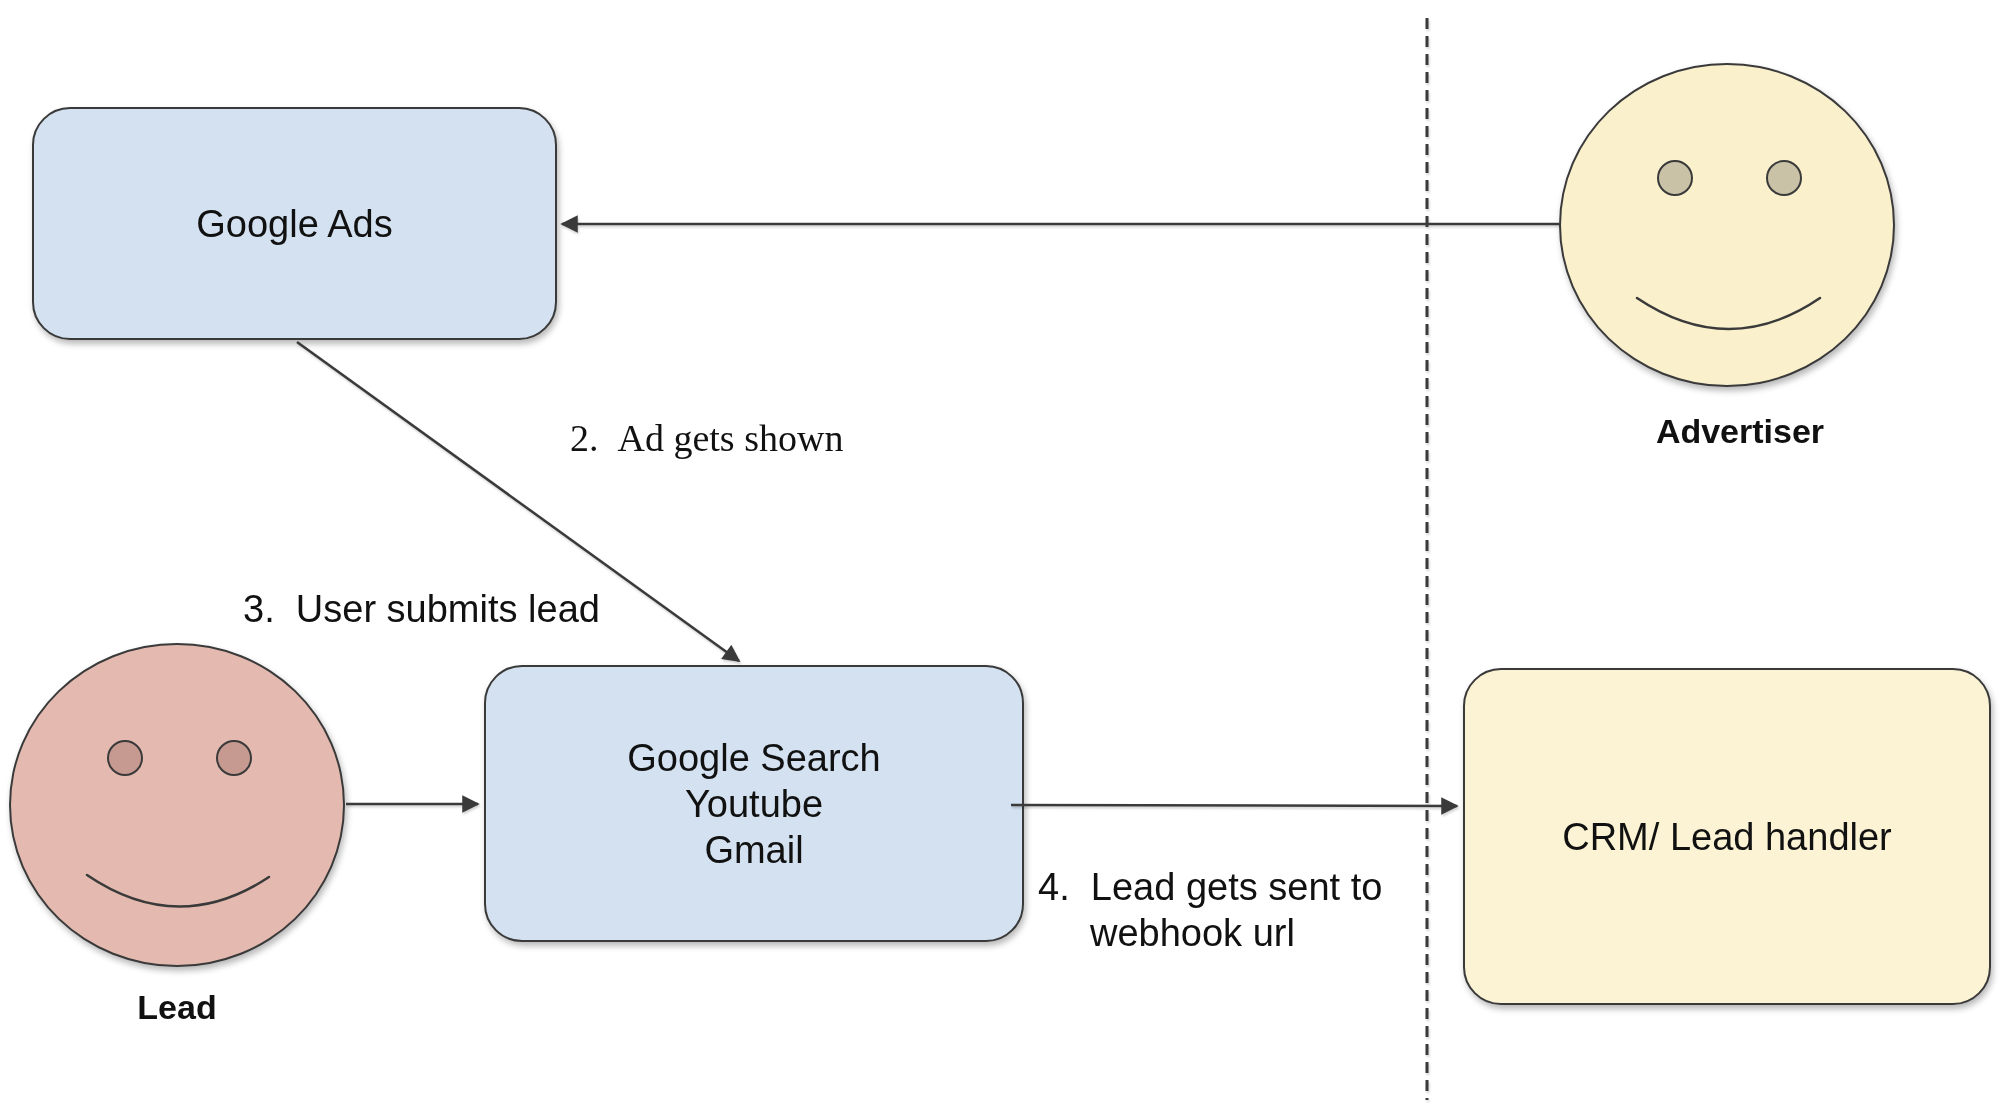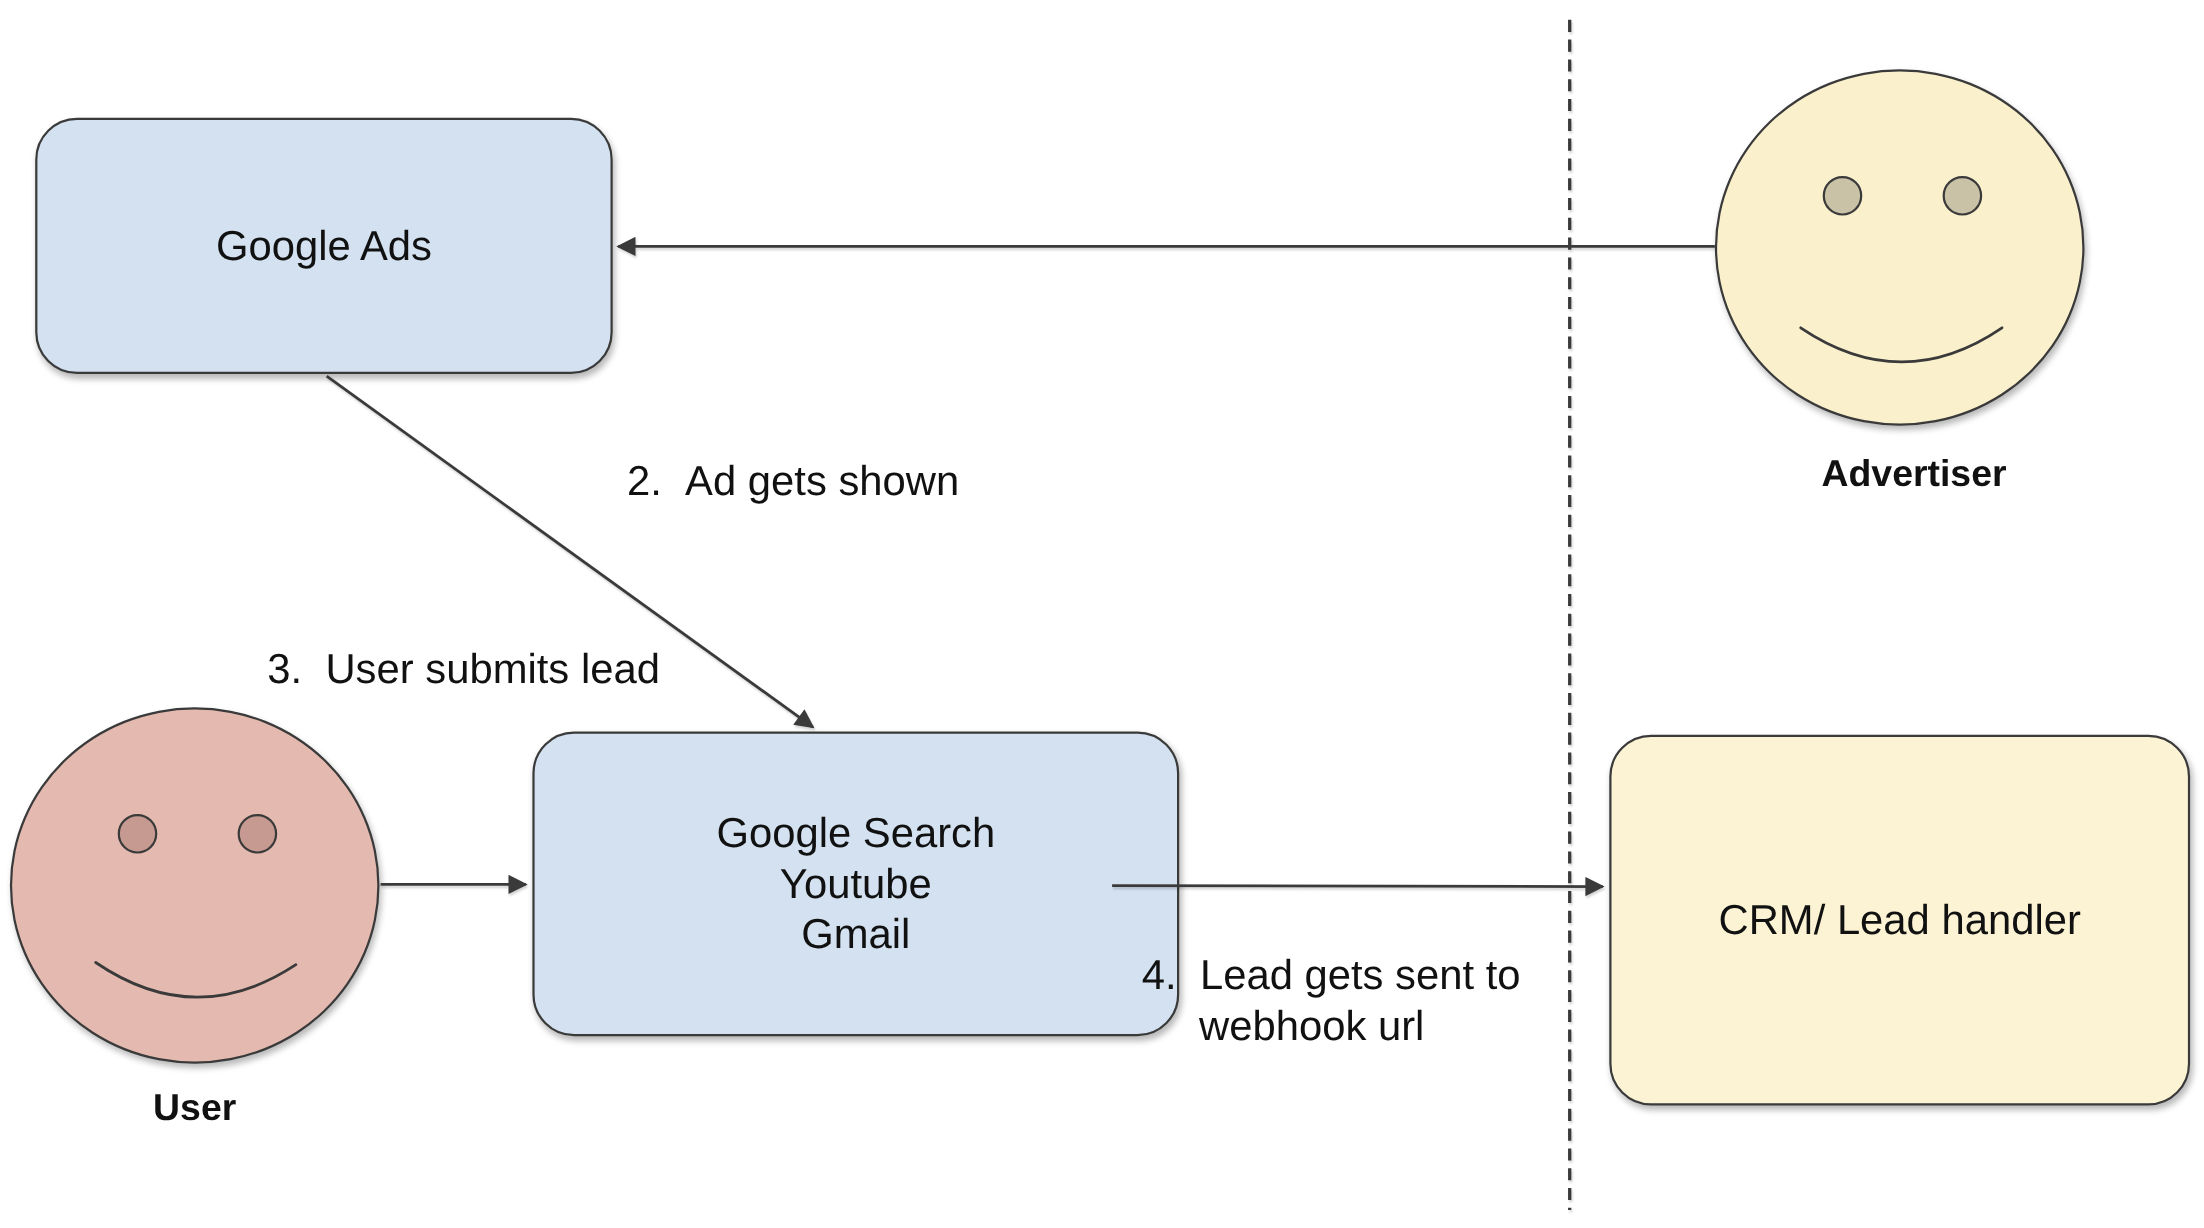--- a/index.html
+++ b/index.html
@@ -36,21 +36,21 @@
     box-shadow: 2px 4px 6px rgba(0,0,0,0.28);
     display: flex;
     align-items: center;
     justify-content: center;
     text-align: center;
     font-size: 38px;
     line-height: 46px;
     white-space: pre-line;
   }
   #node-google-ads   { left: 32px;   top: 107px; width: 525px; height: 233px; justify-content: center; }
-  #node-surfaces     { left: 484px;  top: 665px; width: 588px; height: 277px; }
+  #node-surfaces     { left: 484px;  top: 665px; width: 540px; height: 277px; }
   #node-crm          { left: 1463px; top: 668px; width: 528px; height: 337px;
                        background: var(--node-yellow); }
   
   .face {
     position: absolute;
     box-sizing: border-box;
     width: 336px;
     height: 324px;
     border: 2.5px solid var(--stroke);
     border-radius: 50%;
@@ -95,21 +95,21 @@
   
   .step {
     position: absolute;
     font-size: 38px;
     line-height: 46px;
     white-space: pre-line;
     padding-left: 52px;
     text-indent: -52px;
   }
   #step-1 { left: 900px;  top: 100px; }
-  #step-2 { left: 570px;  top: 415px; }
+  #step-2 { left: 570px;  top: 415px; font-family: Liberation Serif, serif; }
   #step-3 { left: 243px;  top: 586px; }
   #step-4 { left: 1038px; top: 834px; margin-top: 30px; }
   
   #connectors {
     position: absolute;
     left: 0; top: 0;
     width: 2004px;
     height: 1116px;
     pointer-events: none;
     filter: drop-shadow(1px 2px 1px rgba(0,0,0,0.18));
@@ -154,21 +154,21 @@
   </div>
   <div class="actor-label" id="label-advertiser">Advertiser</div>
 
   <div class="face" id="face-user">
     <div class="eye left"></div>
     <div class="eye right"></div>
     <svg class="smile-svg" viewBox="0 0 336 324">
       <path d="M 76 230 Q 167 292 258 232"></path>
     </svg>
   </div>
-  <div class="actor-label" id="label-user">User</div>
+  <div class="actor-label" id="label-user">Lead</div>
 
   <div class="step" id="step-2">2.&nbsp;&nbsp;Ad gets shown</div>
   <div class="step" id="step-3">3.&nbsp;&nbsp;User submits lead</div>
   <div class="step" id="step-4">4.&nbsp;&nbsp;Lead gets sent to
 webhook url</div>
 
   <svg id="connectors" viewBox="0 0 2004 1116">
     <defs>
       <marker id="arrowhead" viewBox="0 0 10 10" refX="9" refY="5" markerWidth="8" markerHeight="7" orient="auto-start-reverse">
         <path d="M 0 0 L 10 5 L 0 10 z"></path>

